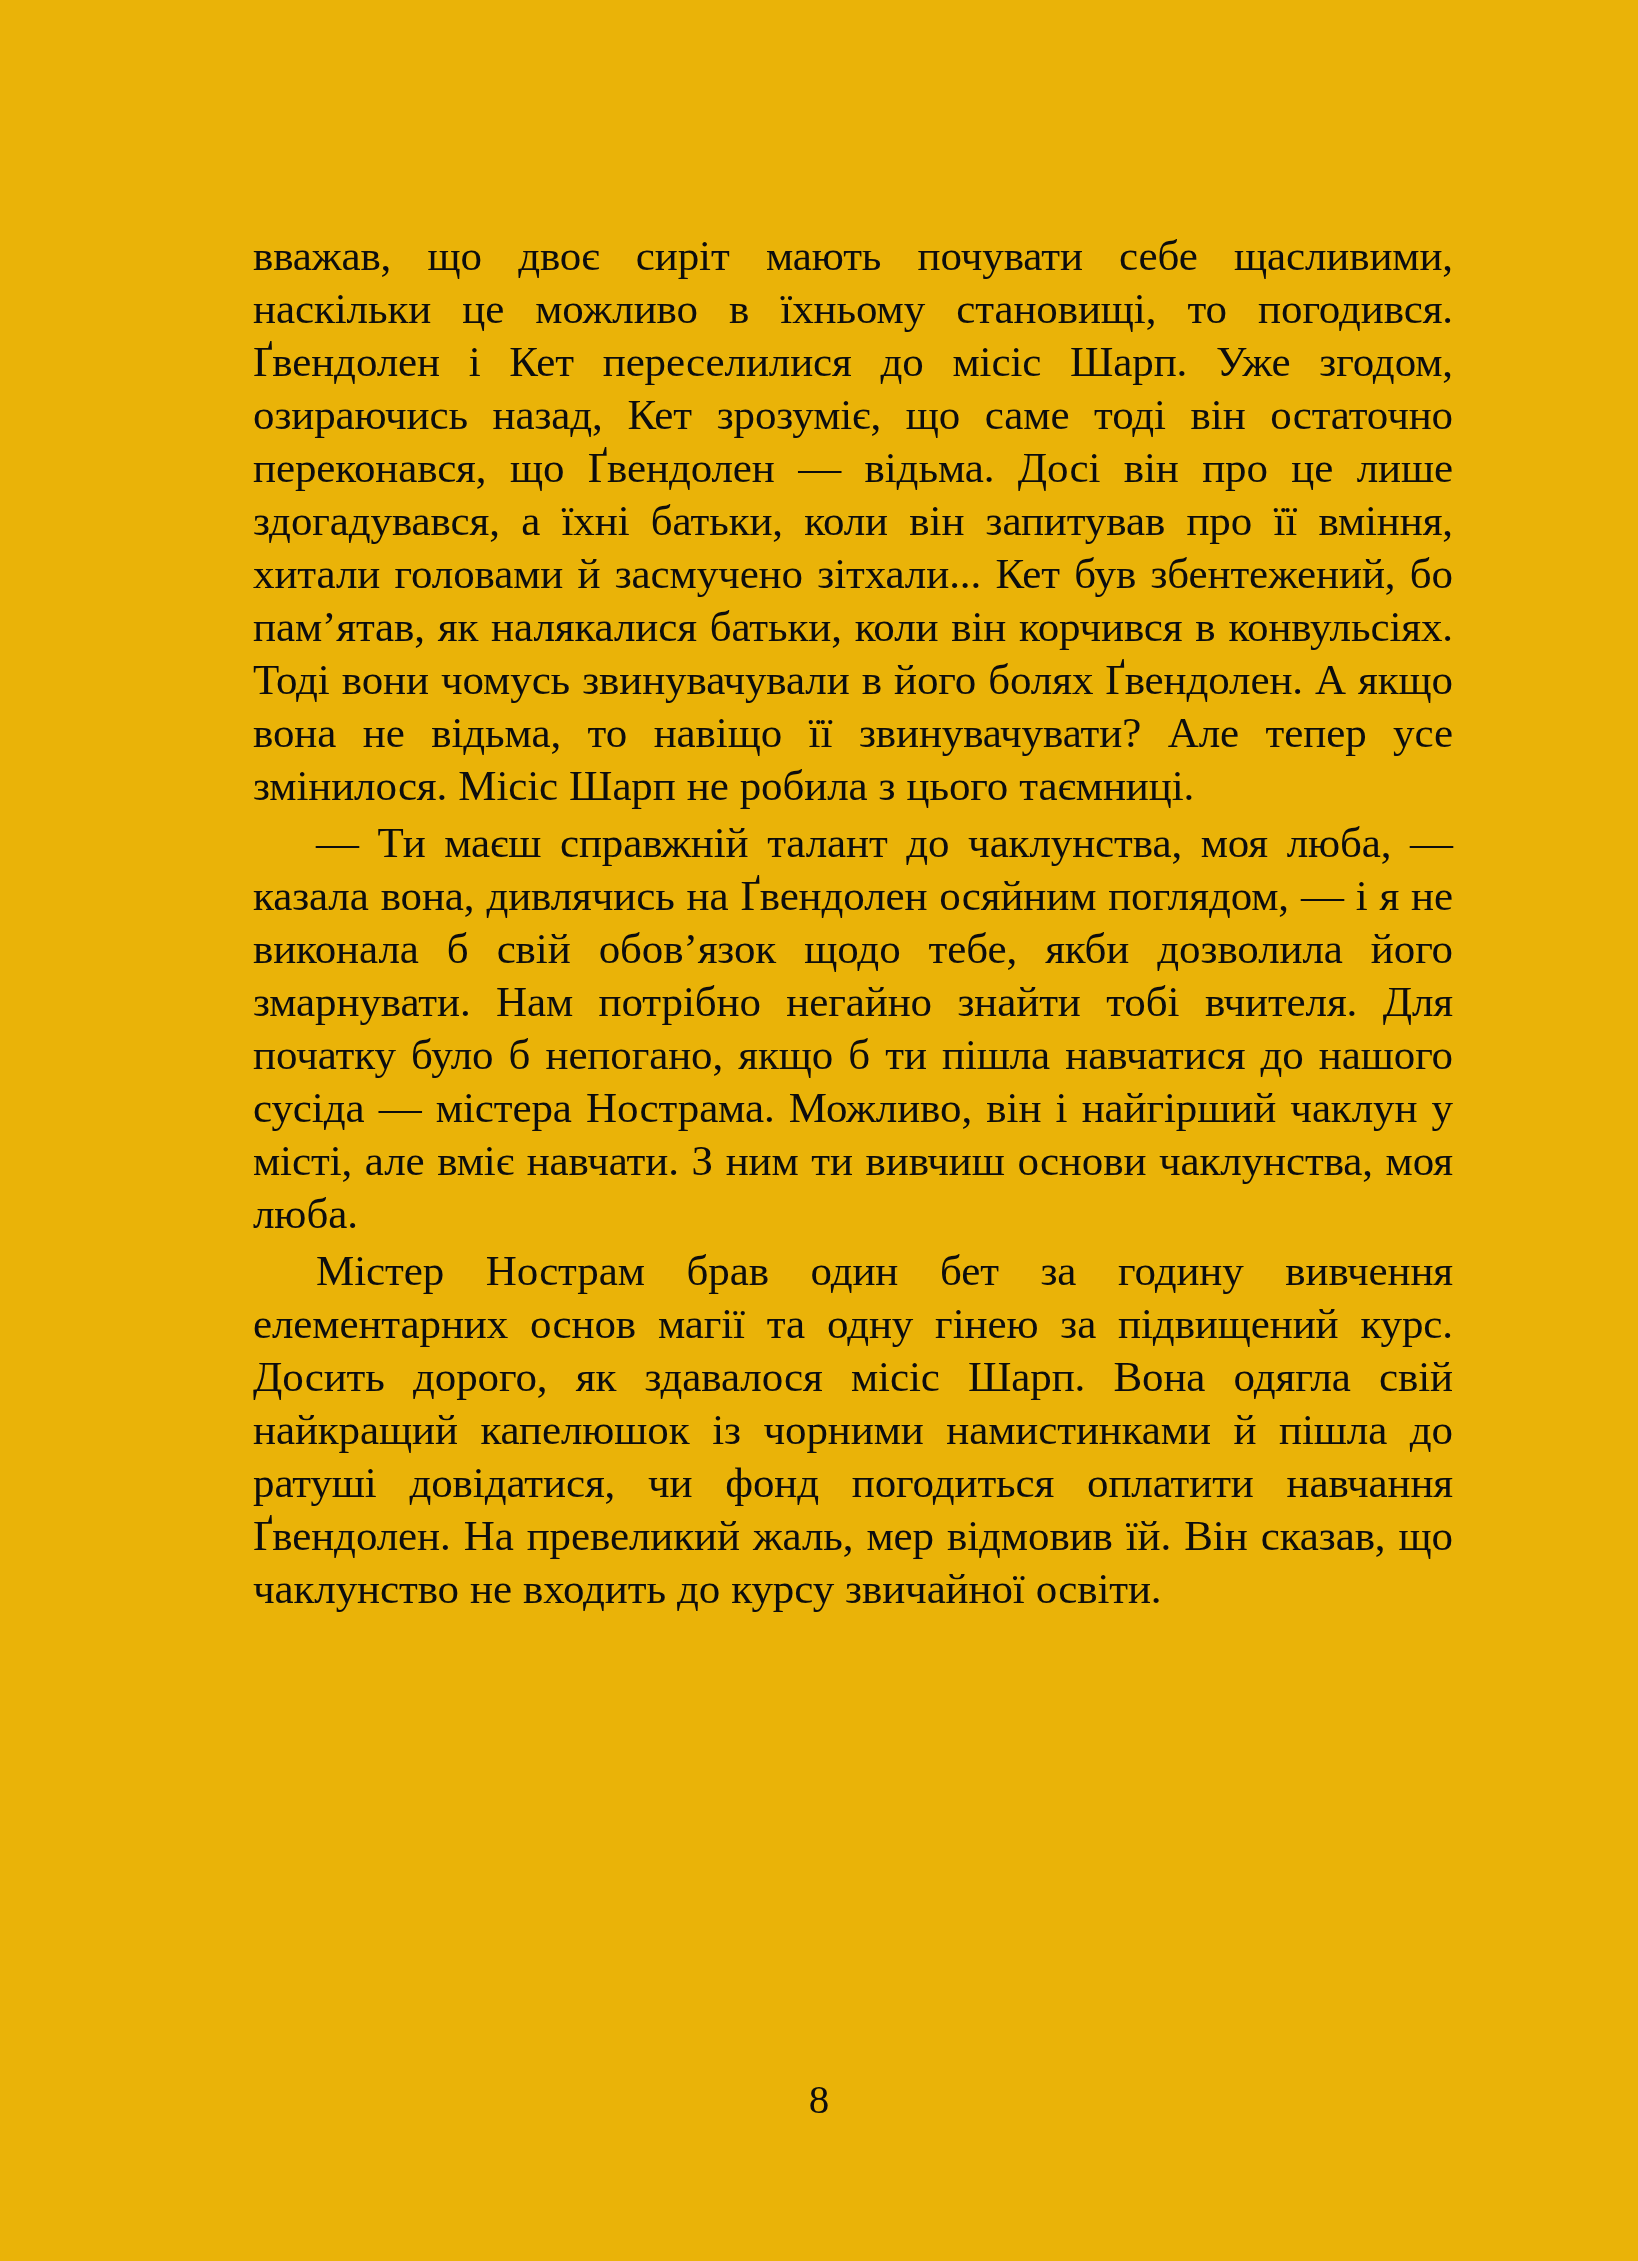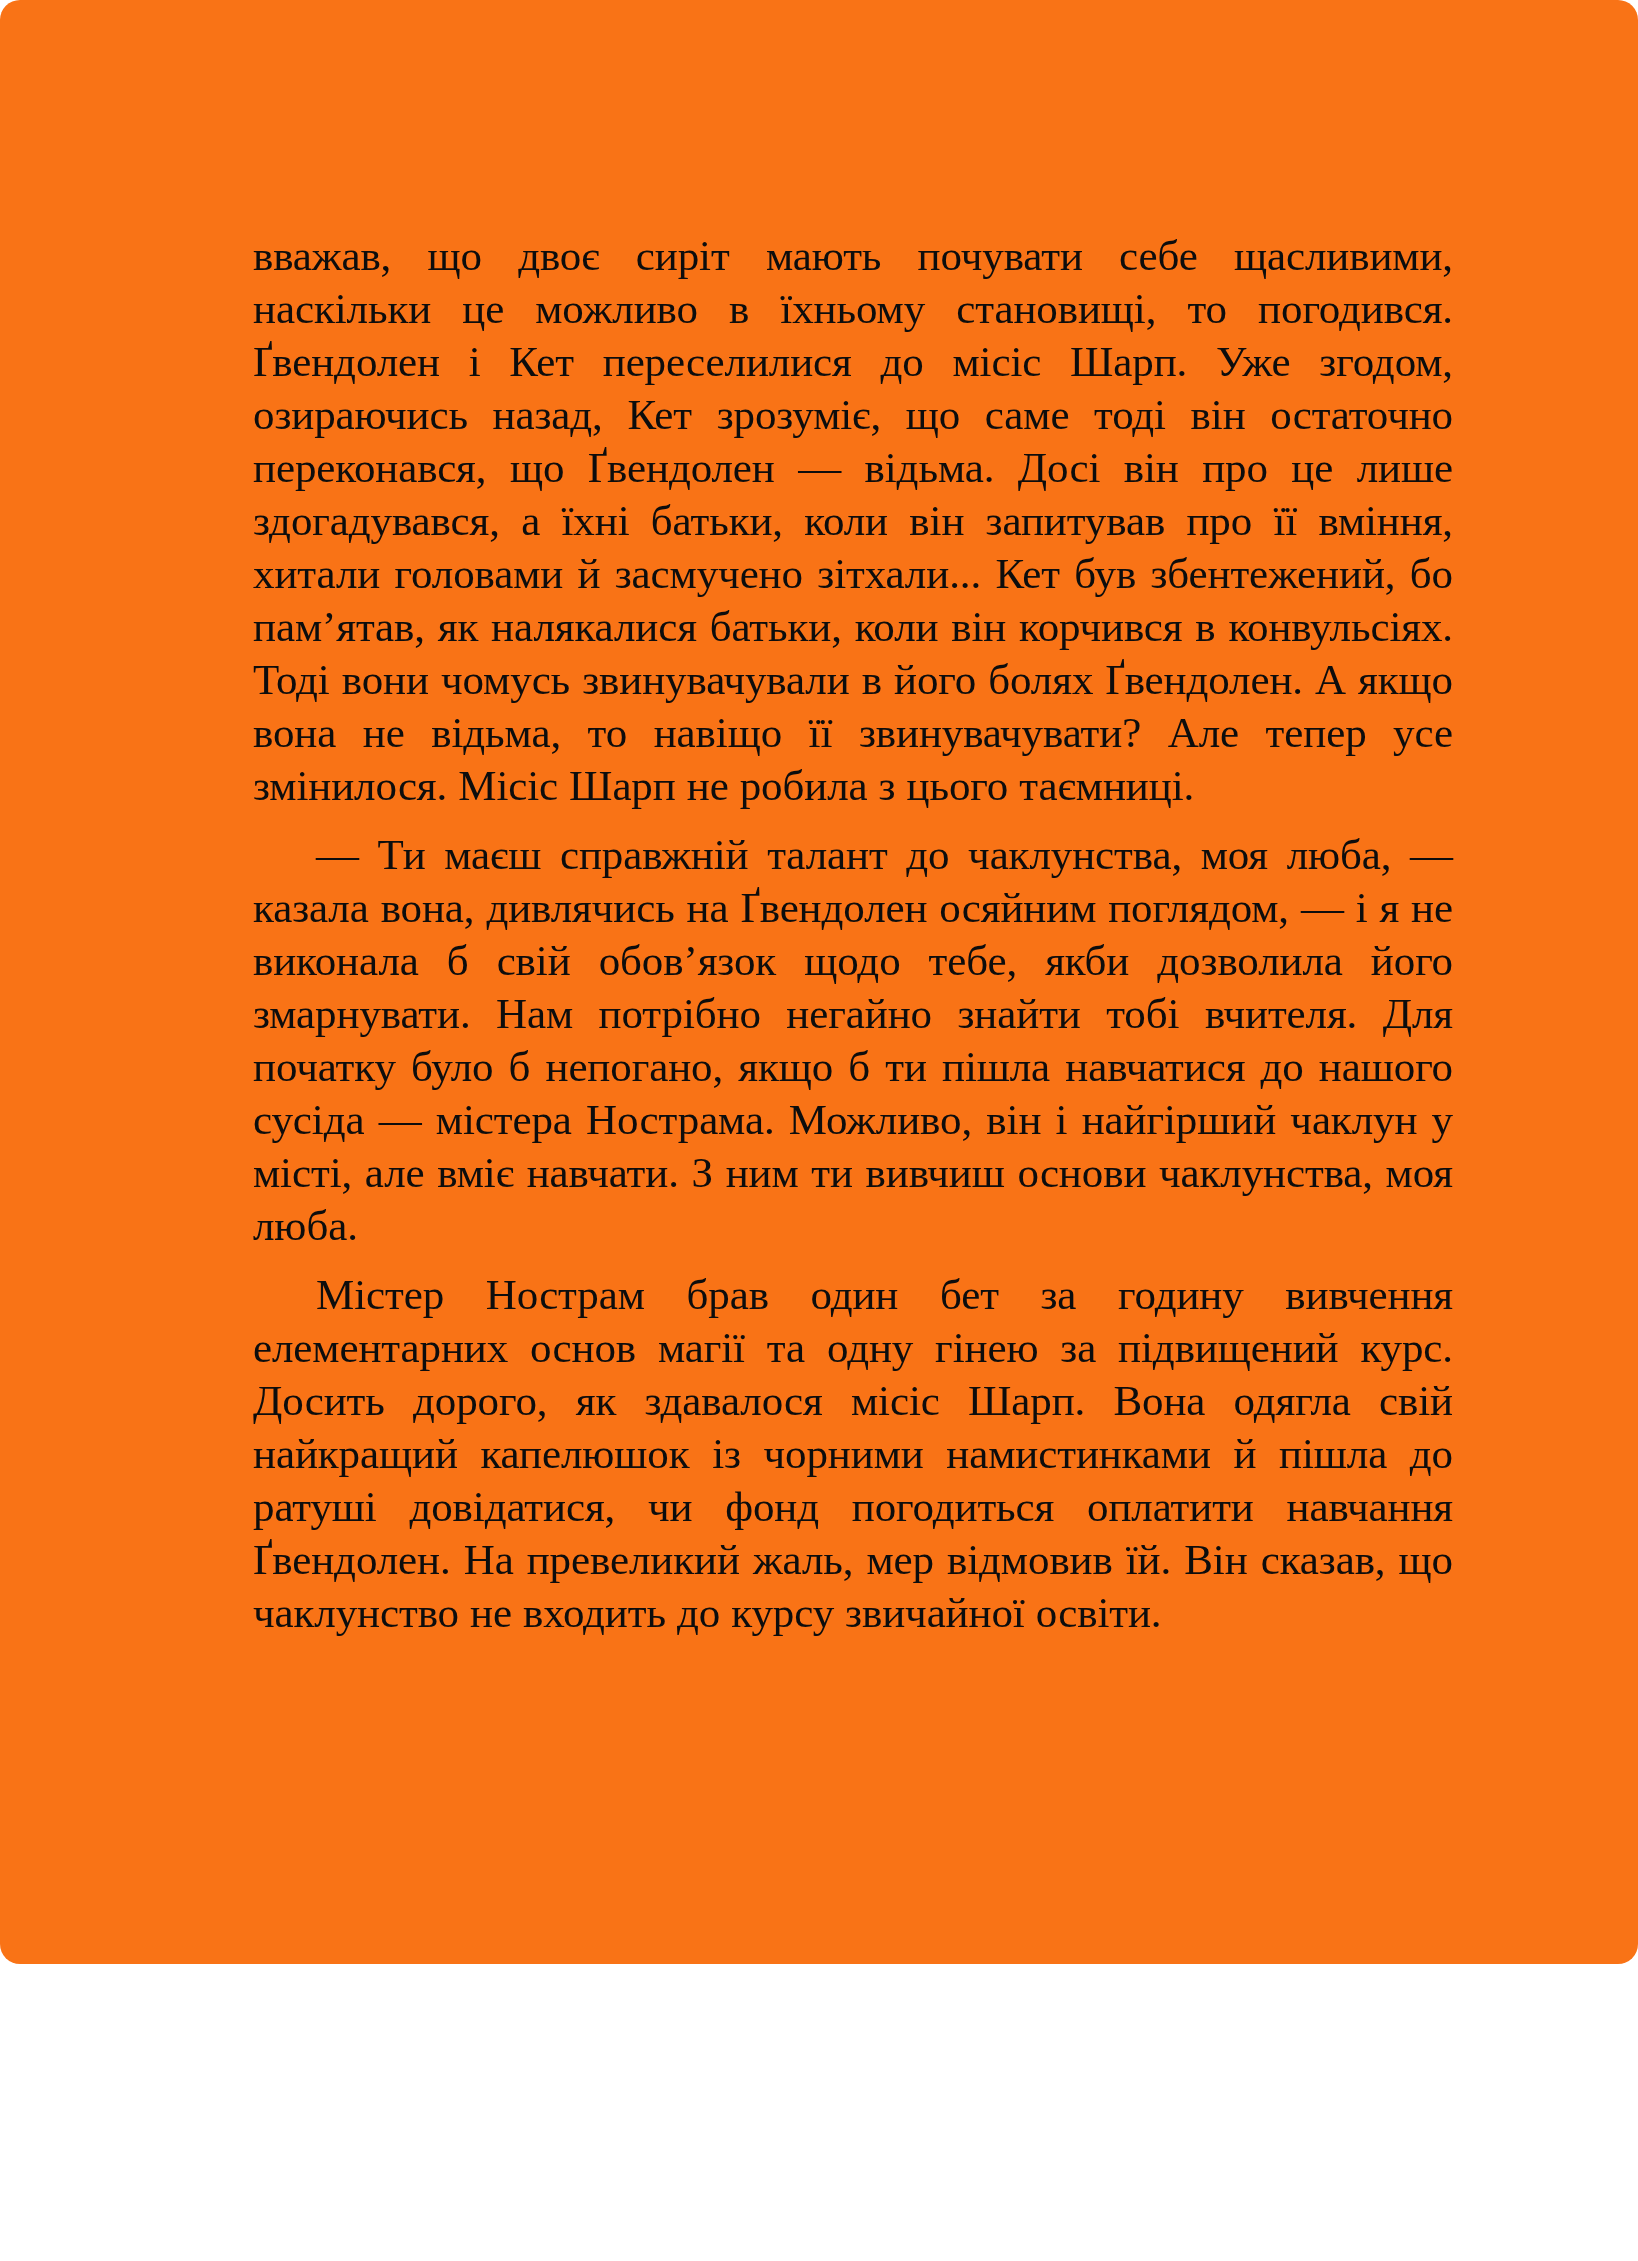--- a/index.html
+++ b/index.html
@@ -10,25 +10,24 @@
   }
 
   body {
     font-family: "Liberation Serif", "DejaVu Serif", serif;
     color: #111111;
   }
 
   #page {
     position: relative;
     width: 1638px;
-    height: 1964px;
-    background: #f97316;
+    height: 2261px;
+    background: #eab308;
     overflow: hidden;
     box-sizing: border-box;
-    border-radius: 20px;
   }
 
   
   #text-block {
     position: absolute;
     left: 253px;
     top: 229px;
     width: 1200px;
   }
 
@@ -50,21 +49,21 @@
   .para.continued {
     text-indent: 0;
   }
 
   .para.indented {
     text-indent: 63px;
   }
 
   
   .para + .para {
-    margin-top: 16px;
+    margin-top: 4px;
   }
 
   
   #folio {
     position: absolute;
     left: 0;
     top: 2075px;
     width: 1638px;
     text-align: center;
     font-size: 41px;

